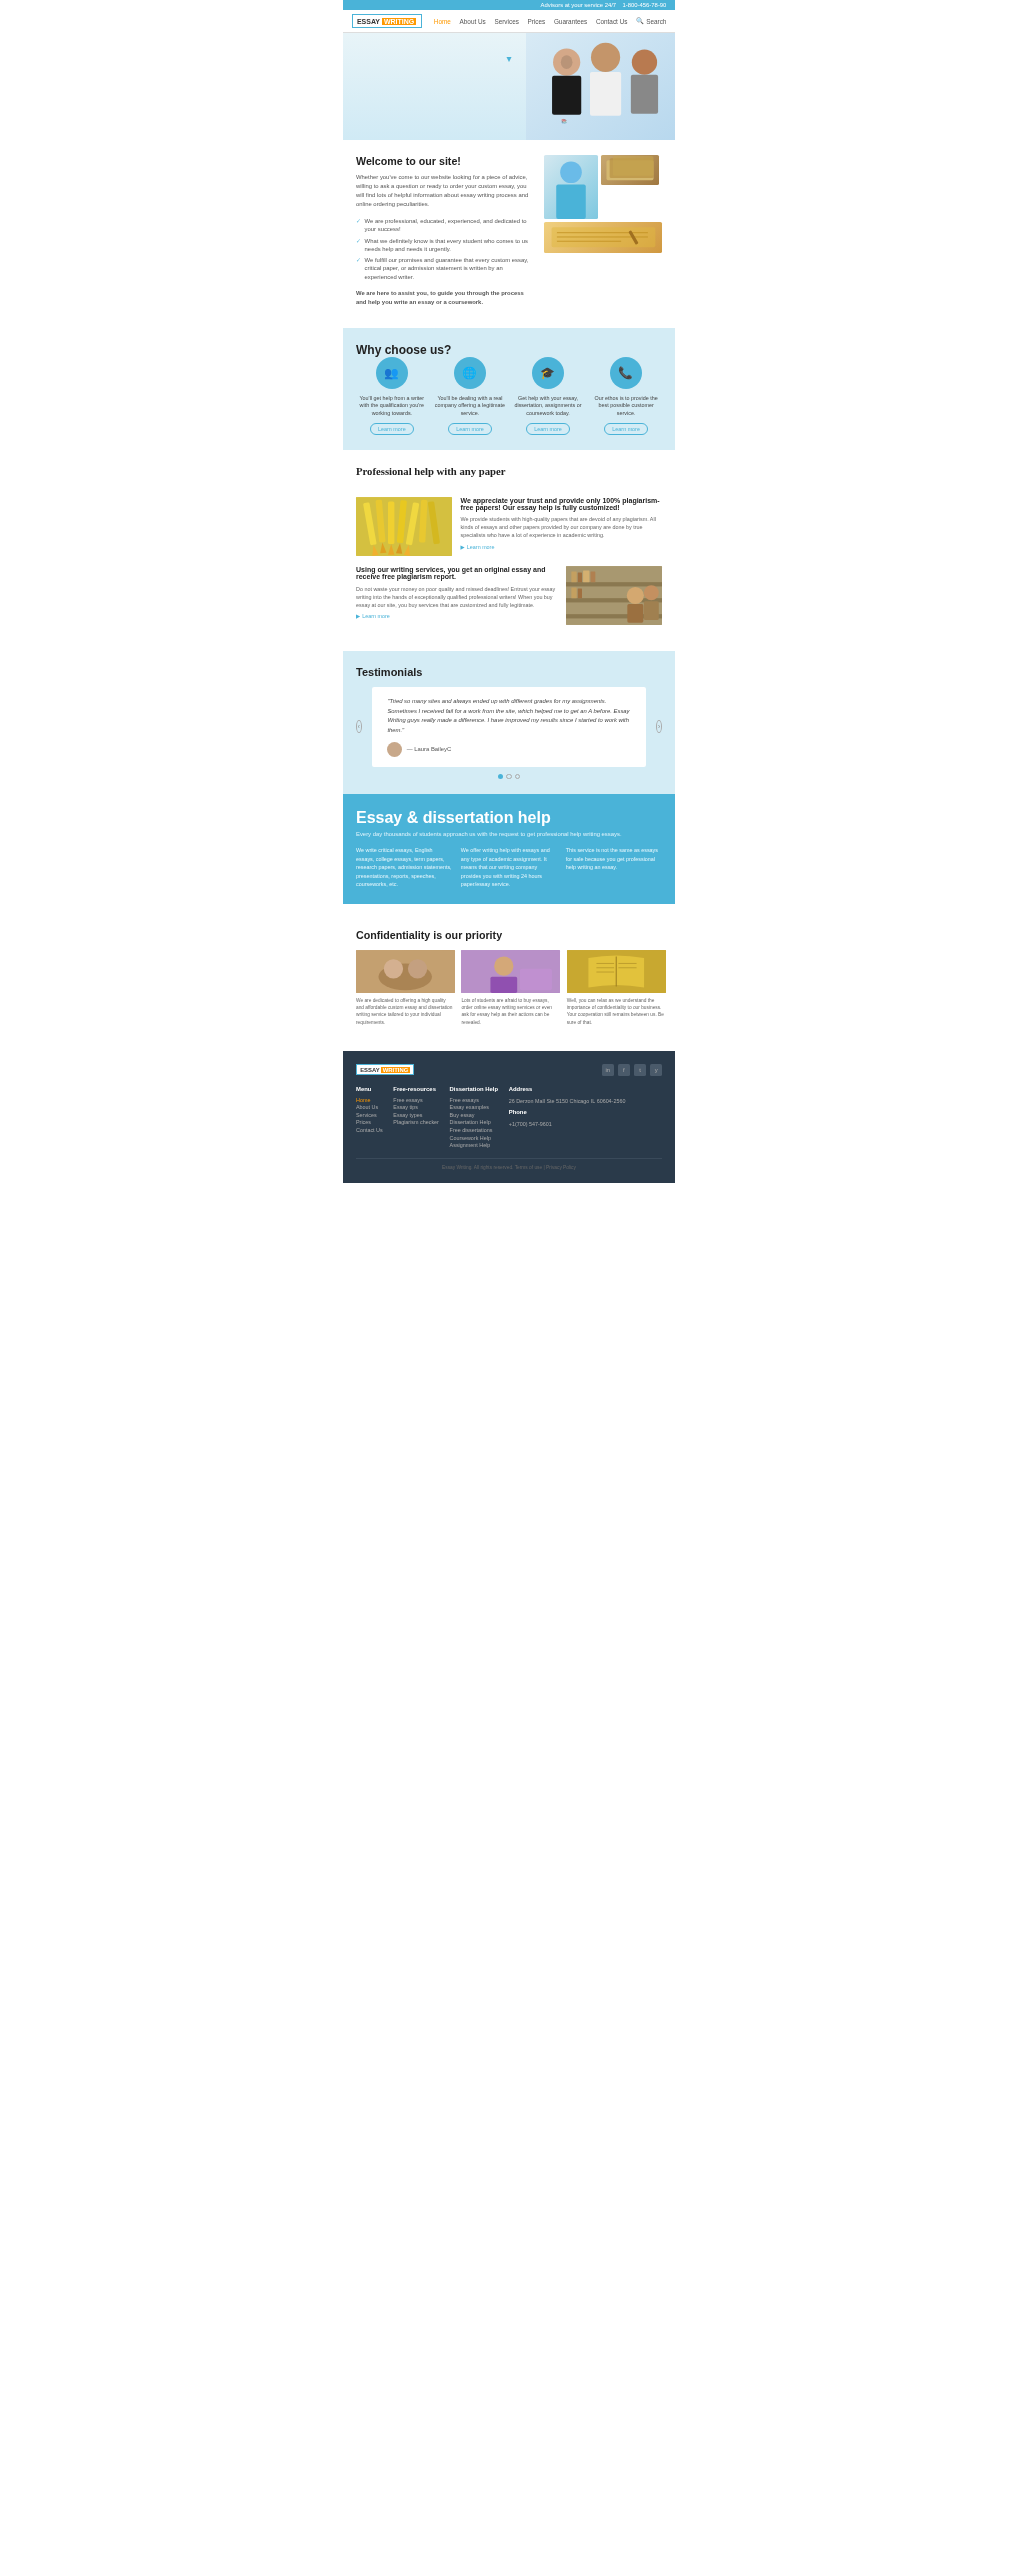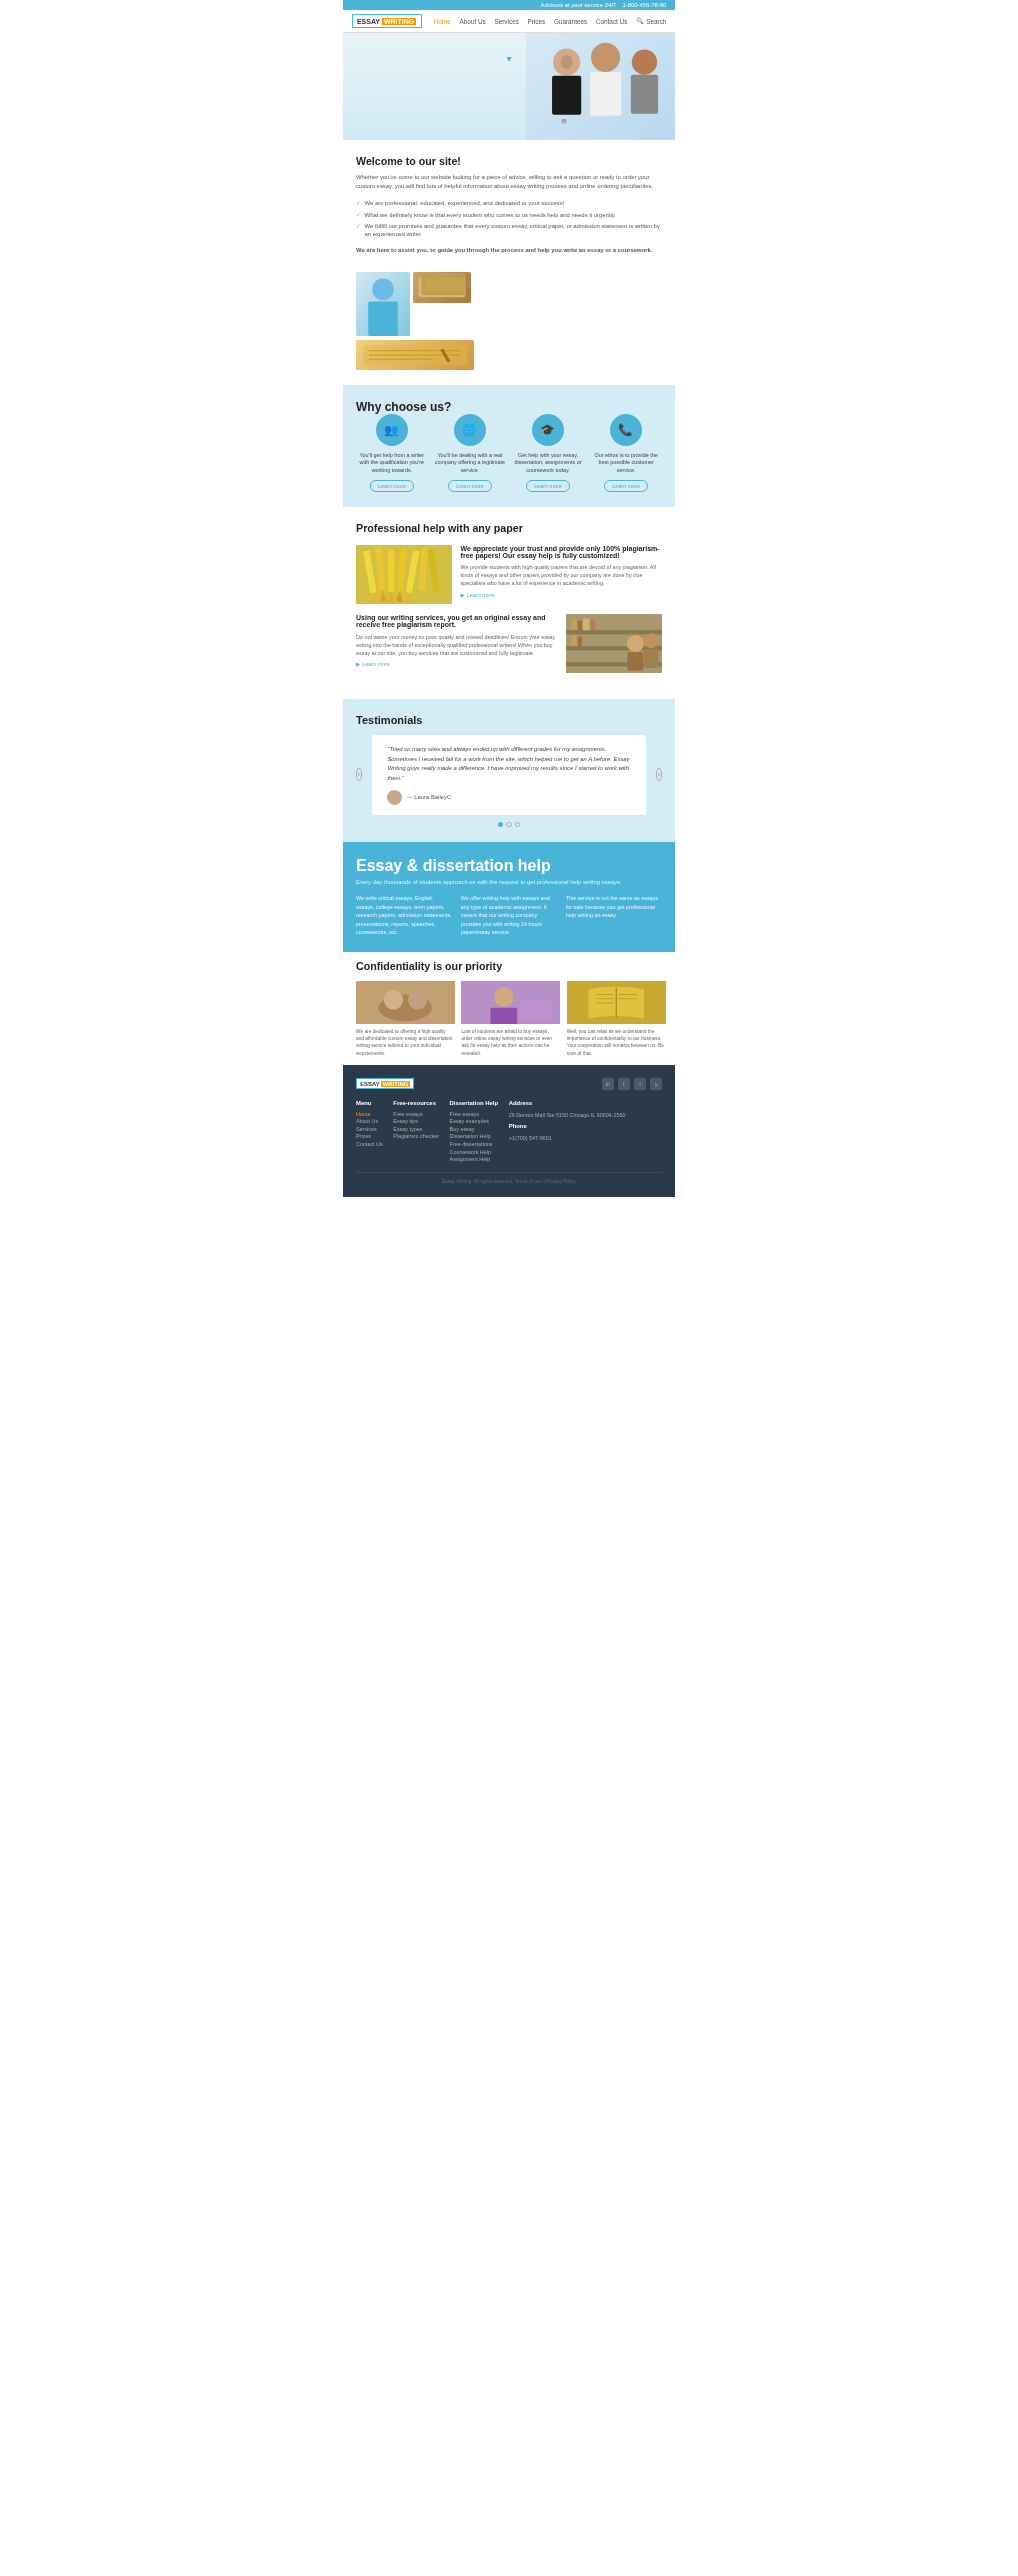--- a/index.html
+++ b/index.html
@@ -22,21 +22,21 @@
     .hero-content { max-width: 55%; }
     .hero h1 { font-size: 11.8px; color: #222; line-height: 1.3; margin-bottom: 4.3px; }
     .hero p { font-size: 6.4px; color: #555; margin-bottom: 8.6px; }
     .hero-buttons { display: flex; gap: 6.4px; }
     .btn-primary { background: #4ab3d8; color: #fff; padding: 4.3px 8.6px; border: none; border-radius: 10.7px; font-size: 6.4px; cursor: pointer; }
     .btn-secondary { background: transparent; color: #4ab3d8; padding: 4.3px 8.6px; border: 1.1px solid #4ab3d8; border-radius: 10.7px; font-size: 6.4px; cursor: pointer; }
     .hero-people { width: 100%; height: 100%; background: linear-gradient(135deg, #c8dce8, #a0c8dc); display: flex; align-items: flex-end; justify-content: center; overflow: hidden; }
     .hero-arrow { text-align: center; padding: 4.3px; color: #4ab3d8; font-size: 8.6px; }
 
     
-    .welcome { padding: 15px 13px; display: flex; gap: 10.7px; align-items: flex-start; flex-direction: column; }
+    .welcome { padding: 15px 13px; display: flex; gap: 10.7px; align-items: flex-start; }
     .welcome-text { flex: 1; }
     .welcome-text h2 { font-size: 10.7px; color: #222; margin-bottom: 6.4px; }
     .welcome-text p { font-size: 5.9px; color: #555; line-height: 1.5; margin-bottom: 6.4px; }
     .welcome-checklist { list-style: none; margin-bottom: 6.4px; }
     .welcome-checklist li { font-size: 5.9px; color: #4ab3d8; padding: 1.6px 0; padding-left: 8.6px; position: relative; line-height: 1.4; }
     .welcome-checklist li::before { content: '✓'; position: absolute; left: 0; color: #4ab3d8; }
     .welcome-checklist li span { color: #555; }
     .welcome-text .bottom-text { font-size: 5.9px; color: #555; font-weight: bold; line-height: 1.5; }
     .welcome-images { display: flex; flex-direction: column; gap: 3.2px; width: 118px; }
     .welcome-images .img-row { display: flex; gap: 3.2px; }
@@ -49,21 +49,21 @@
     .why-section { background: #d4ecf5; padding: 15px 13px; }
     .why-section h2 { font-size: 12px; color: #222; margin-bottom: 0; }
     .why-cards { display: flex; gap: 6.4px; justify-content: space-between; }
     .why-card { flex: 1; display: flex; flex-direction: column; align-items: center; text-align: center; }
     .why-icon { width: 32px; height: 32px; border-radius: 50%; background: #4ab3d8; display: flex; align-items: center; justify-content: center; margin-bottom: 5.4px; color: #fff; font-size: 11.8px; }
     .why-card p { font-size: 5.4px; color: #444; line-height: 1.4; margin-bottom: 5.4px; }
     .btn-learn { background: transparent; color: #4ab3d8; padding: 2.1px 7.5px; border: 1.1px solid #4ab3d8; border-radius: 10.7px; font-size: 5.4px; cursor: pointer; }
 
     
     .pro-help { padding: 15px 13px; }
-    .pro-help h2 { font-size: 10.7px; color: #222; margin-bottom: 11px; }
+    .pro-help h2 { font-size: 10.7px; color: #222; margin-bottom: 20px; font-family: Liberation Serif, serif; }
     .pro-row { display: flex; gap: 8.6px; align-items: flex-start; margin-bottom: 10.7px; }
     .pro-row.reverse { flex-direction: row-reverse; }
     .pro-img { width: 96px; height: 59px; border-radius: 1.6px; flex-shrink: 0; }
     .pro-img.pencils { background: linear-gradient(135deg, #e8d070, #c8b040); }
     .pro-img.library { background: linear-gradient(135deg, #c8b890, #a89870); }
     .pro-text h3 { font-size: 7px; color: #222; margin-bottom: 4.3px; font-weight: bold; }
     .pro-text p { font-size: 5.4px; color: #666; line-height: 1.5; margin-bottom: 4.3px; }
     .pro-text .learn-link { font-size: 5.4px; color: #4ab3d8; display: flex; align-items: center; gap: 2.1px; cursor: pointer; }
 
     
@@ -79,21 +79,21 @@
     .dot.inactive { background: transparent; border: 1.1px solid #aaa; }
 
     
     .essay-help { background: #4ab3d8; padding: 15px 13px; }
     .essay-help h2 { font-size: 16px; color: #fff; margin-bottom: 4.3px; }
     .essay-help .subtitle { font-size: 5.9px; color: #e0f4fc; margin-bottom: 8.6px; }
     .essay-cols { display: flex; gap: 8.6px; }
     .essay-col { flex: 1; font-size: 5.4px; color: #e8f8fd; line-height: 1.6; }
 
     
-    .confidentiality { padding: 8px 13px; }
+    .confidentiality { padding: 25px 13px; }
     .confidentiality h2 { font-size: 10.7px; color: #222; margin-bottom: 8.6px; }
     .conf-cards { display: flex; gap: 6.4px; }
     .conf-card { flex: 1; }
     .conf-img { width: 100%; height: 43px; border-radius: 1.6px; margin-bottom: 4.3px; }
     .conf-img.handshake { background: linear-gradient(135deg, #d4b890, #b89060); }
     .conf-img.student { background: linear-gradient(135deg, #c8a8d4, #a878c0); }
     .conf-img.book2 { background: linear-gradient(135deg, #d4b860, #c0a040); }
     .conf-card p { font-size: 4.8px; color: #666; line-height: 1.5; }
 
     

